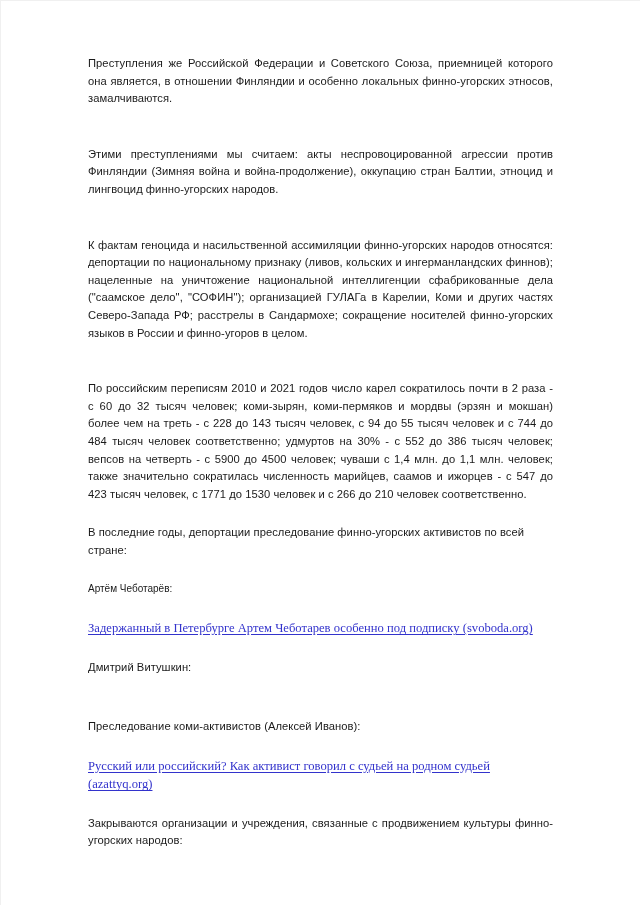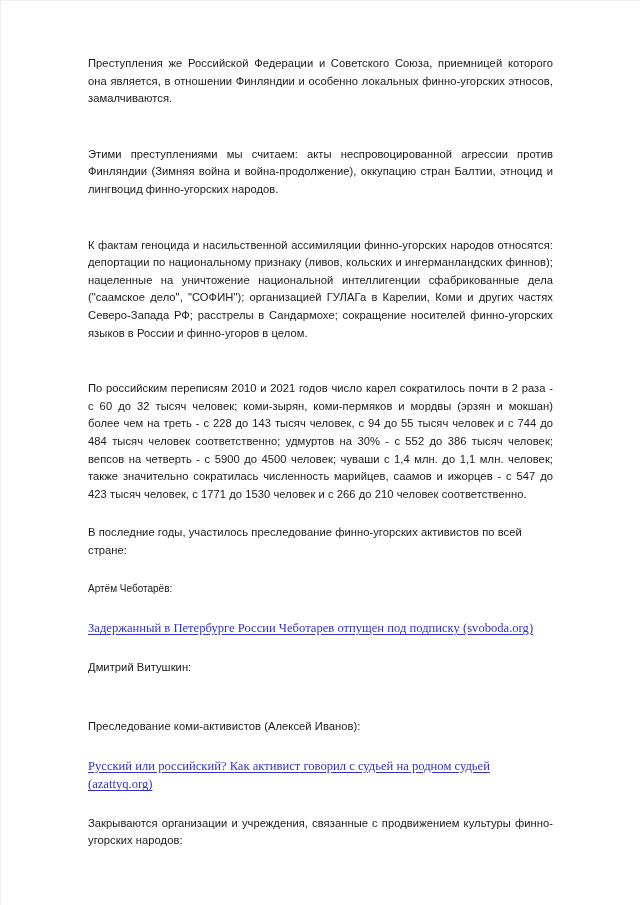--- a/index.html
+++ b/index.html
@@ -121,30 +121,30 @@
     <div class="gap-lg"></div>
 
     <p class="para">К фактам геноцида и насильственной ассимиляции финно-угорских народов относятся: депортации по национальному признаку (ливов, кольских и ингерманландских финнов); нацеленные на уничтожение национальной интеллигенции сфабрикованные дела ("саамское дело", "СОФИН"); организацией ГУЛАГа в Карелии, Коми и других частях Северо-Запада РФ; расстрелы в Сандармохе; сокращение носителей финно-угорских языков в России и финно-угоров в целом.</p>
 
     <div class="gap-lg"></div>
 
     <p class="para">По российским переписям 2010 и 2021 годов число карел сократилось почти в 2 раза - с 60 до 32 тысяч человек; коми-зырян, коми-пермяков и мордвы (эрзян и мокшан) более чем на треть - с 228 до 143 тысяч человек, с 94 до 55 тысяч человек и с 744 до 484 тысяч человек соответственно; удмуртов на 30% - с 552 до 386 тысяч человек; вепсов на четверть - с 5900 до 4500 человек; чуваши с 1,4 млн. до 1,1 млн. человек; также значительно сократилась численность марийцев, саамов и ижорцев - с 547 до 423 тысяч человек, с 1771 до 1530 человек и с 266 до 210 человек соответственно.</p>
 
     <div class="gap-sm"></div>
 
-    <p class="para last-left">В последние годы, участилось преследование финно-угорских активистов по всей стране:</p>
+    <p class="para last-left">В последние годы, депортации преследование финно-угорских активистов по всей стране:</p>
 
     <div class="gap-sm"></div>
 
     <span class="nowrapname">Артём Чеботарёв:</span>
 
     <div class="gap-sm"></div>
 
     <p class="linkpara left">
-      <a class="doclink" href="#">Задержанный в Петербурге России Чеботарев отпущен под подписку (svoboda.org)</a>
+      <a class="doclink" href="#">Задержанный в Петербурге Артем Чеботарев особенно под подписку (svoboda.org)</a>
     </p>
 
     <div class="gap-sm"></div>
 
     <p class="para last-left">Дмитрий Витушкин:</p>
 
     <div class="gap-sm"></div>
 
 
     <div class="gap-sm"></div>

